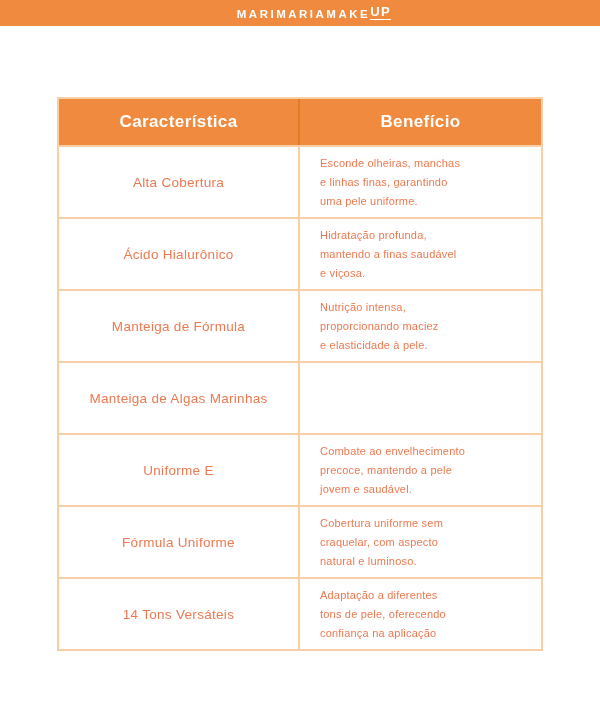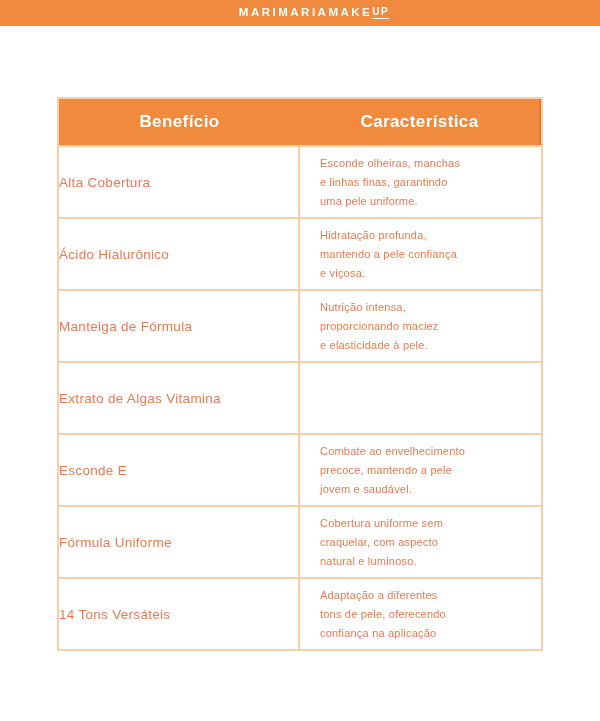--- a/index.html
+++ b/index.html
@@ -30,21 +30,21 @@
     color: var(--header-text);
     font-weight: bold;
     font-size: 11.5px;
     letter-spacing: 2.5px;
     display: flex;
     align-items: flex-end;
     line-height: 1;
     margin-left: 28px;
   }
   .logo .sup {
-    font-size: 10px;
+    font-size: 13px;
     letter-spacing: 1.5px;
     margin-top: -1px;
     border-bottom: 1px solid var(--header-text);
     padding-bottom: 1px;
   }
   .table {
     width: 486px;
     margin: 71px auto 0 auto;
     border: 2px solid var(--border-peach);
     background: var(--bg);
@@ -71,21 +71,21 @@
   .body-row {
     display: flex;
     height: 72px;
     border-top: 2px solid var(--border-peach);
   }
   .cell-characteristic {
     width: 241px;
     border-right: 2px solid var(--border-peach);
     display: flex;
     align-items: center;
-    justify-content: flex-start;
+    justify-content: center;
     text-align: center;
     color: var(--text-orange);
     font-size: 13.5px;
     letter-spacing: 0.3px;
   }
   .cell-benefit {
     flex: 1;
     display: flex;
     align-items: center;
     padding-left: 20px;
@@ -104,66 +104,66 @@
 
 <div class="banner">
   <div class="logo">
     <span>MARIMARIAMAKE</span>
       <span class="sup">UP</span>
   </div>
 </div>
 
 <div class="table">
   <div class="header-row">
+    <div class="header-cell left">Característica</div>
     <div class="header-cell right">Benefício</div>
-    <div class="header-cell left">Característica</div>
   </div>
   <div>
   <div class="body-row">
     <div class="cell-characteristic">
           <span>Alta Cobertura</span>
         </div>
     <div class="cell-benefit">
           <span>Esconde olheiras, manchas
 e linhas finas, garantindo
 uma pele uniforme.</span>
         </div>
   </div>
 
   <div class="body-row">
     <div class="cell-characteristic">
           <span>Ácido Hialurônico</span>
         </div>
     <div class="cell-benefit">
           <span>Hidratação profunda,
-mantendo a pele confiança
+mantendo a finas saudável
 e viçosa.</span>
         </div>
   </div>
 
   <div class="body-row">
     <div class="cell-characteristic">
           <span>Manteiga de Fórmula</span>
         </div>
     <div class="cell-benefit">
           <span>Nutrição intensa,
 proporcionando maciez
 e elasticidade à pele.</span>
         </div>
   </div>
 
   <div class="body-row">
     <div class="cell-characteristic">
-          <span>Extrato de Algas Vitamina</span>
+          <span>Manteiga de Algas Marinhas</span>
         </div>
   </div>
 
   <div class="body-row">
     <div class="cell-characteristic">
-          <span>Esconde E</span>
+          <span>Uniforme E</span>
         </div>
     <div class="cell-benefit">
           <span>Combate ao envelhecimento
 precoce, mantendo a pele
 jovem e saudável.</span>
         </div>
   </div>
 
   <div class="body-row">
     <div class="cell-characteristic">

